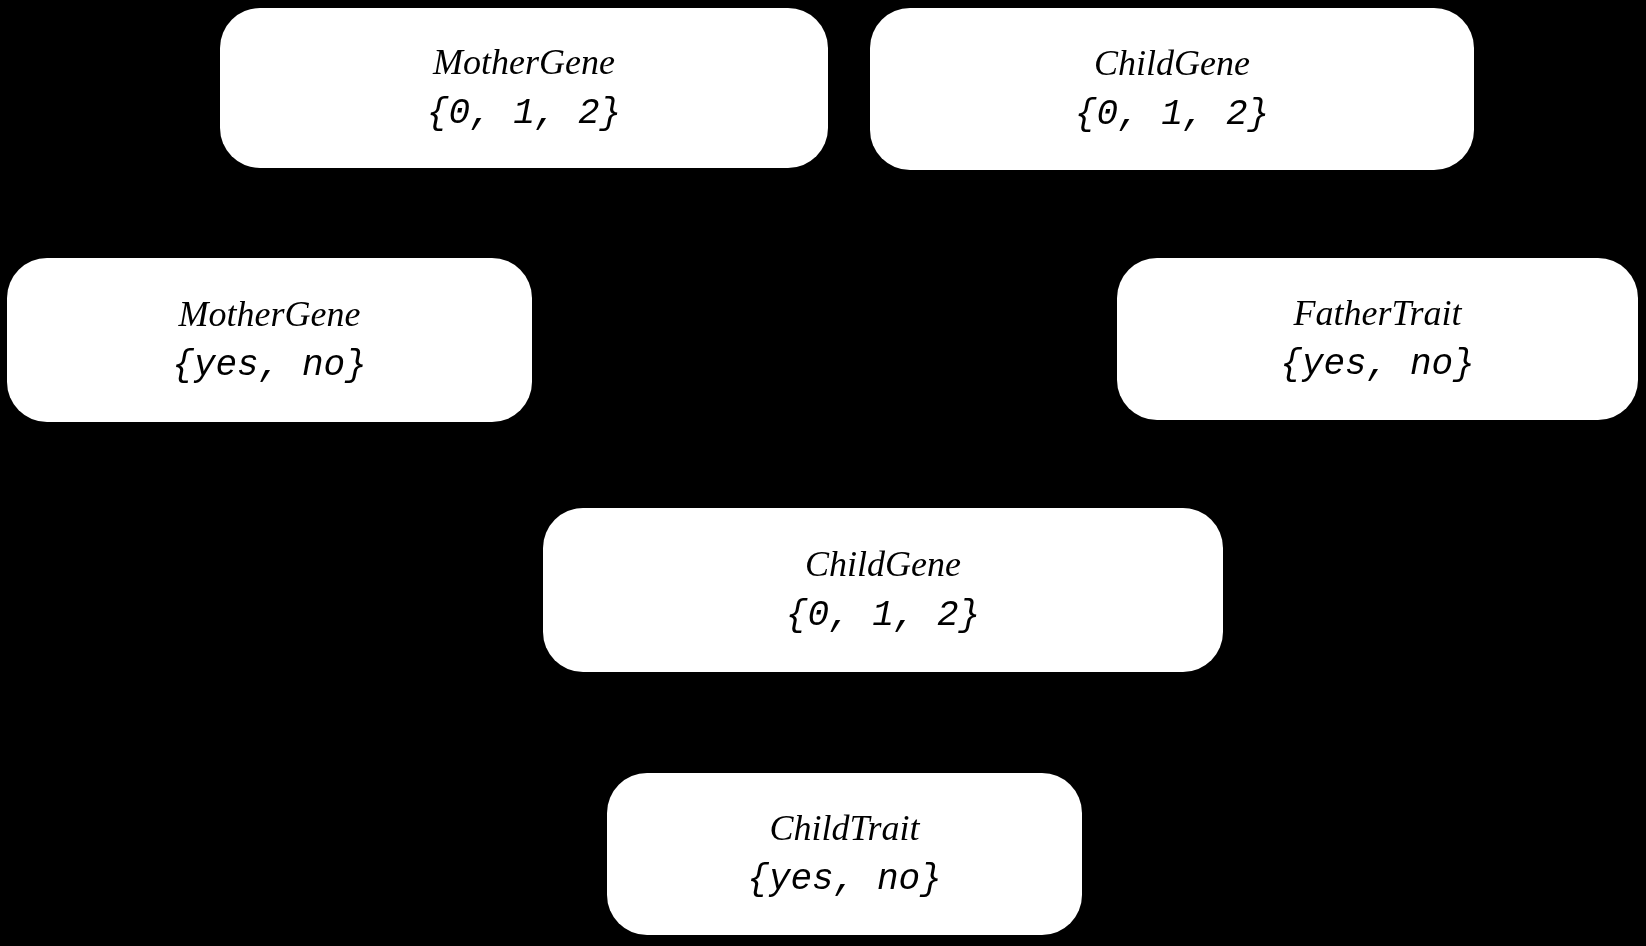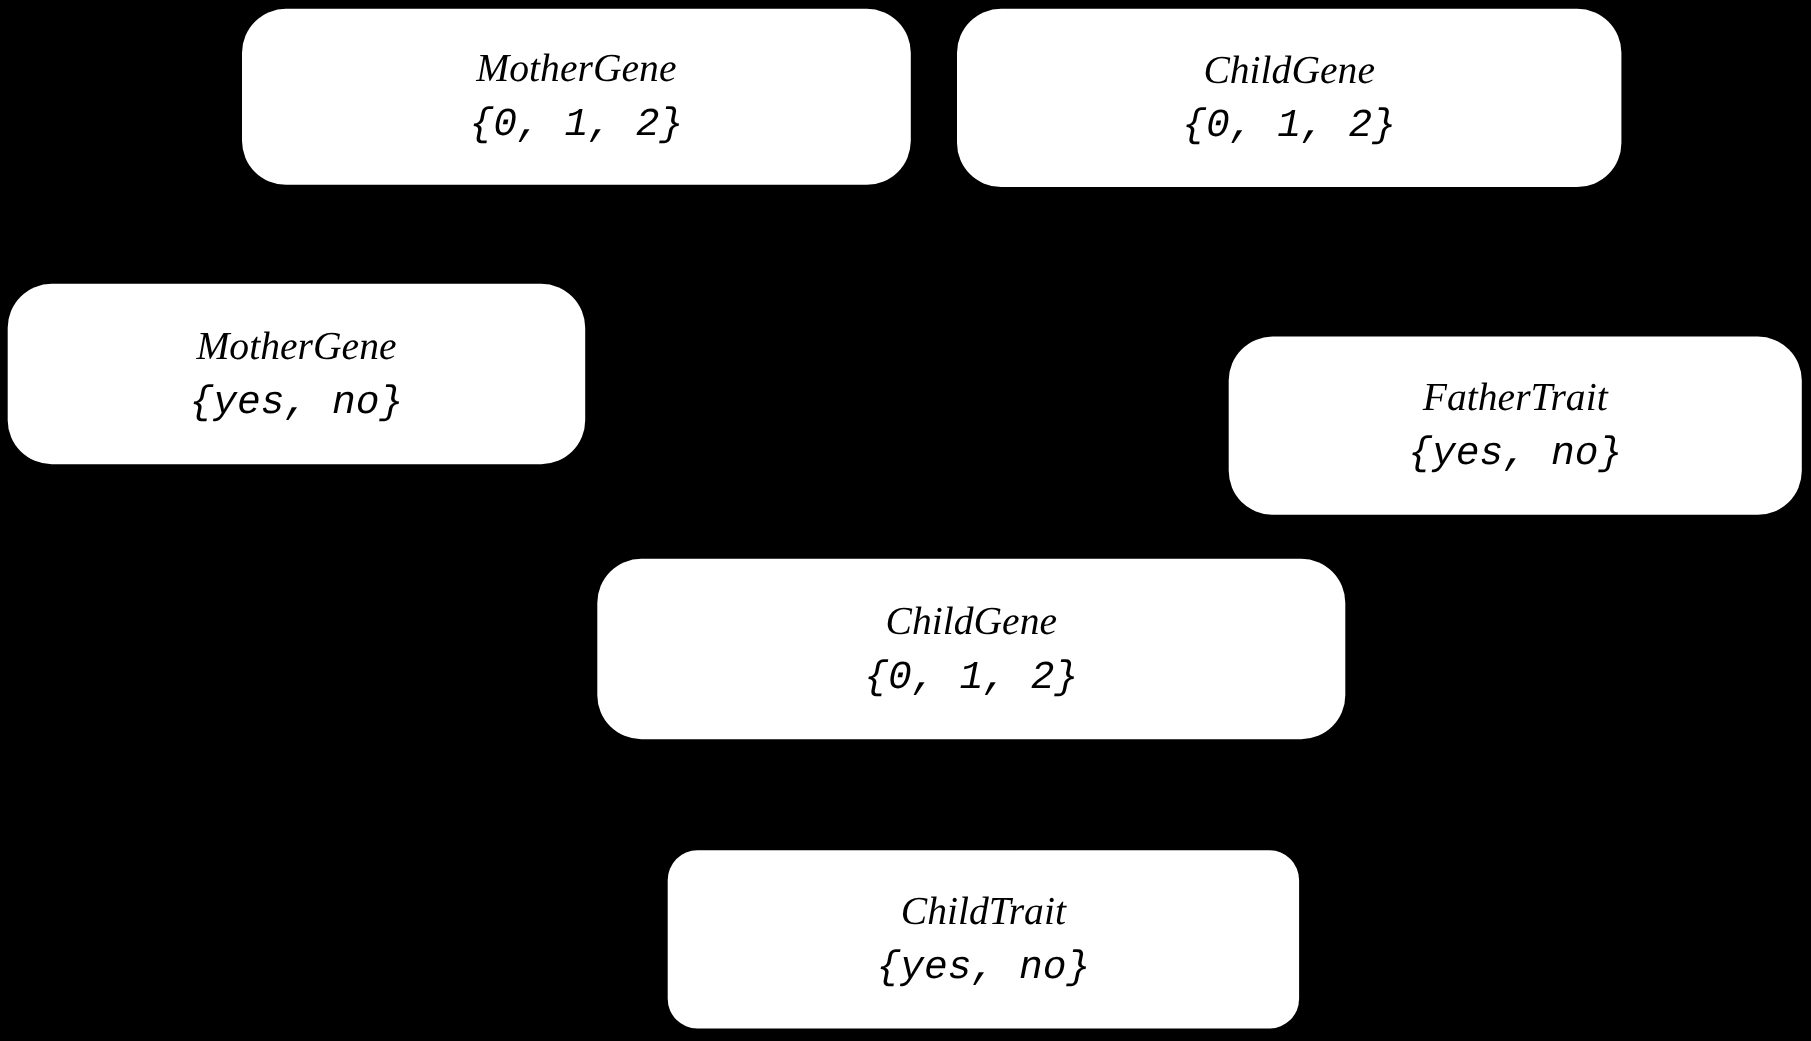--- a/index.html
+++ b/index.html
@@ -30,23 +30,23 @@
     font-size: 36px;
     line-height: 1.42;
   }
   .node .node-title { white-space: nowrap; }
   .node .node-values { white-space: nowrap; font-family: Liberation Mono, monospace; }
 
   
   .node-mother-gene  { left: 220px;  top: 8px;   width: 608px; height: 160px; }
   .node-father-gene  { left: 870px;  top: 8px;   width: 604px; height: 162px; }
   .node-mother-trait { left: 7px;    top: 258px; width: 525px; height: 164px; }
-  .node-father-trait { left: 1117px; top: 258px; width: 521px; height: 162px; margin-top: 48px; }
+  .node-father-trait { left: 1117px; top: 258px; width: 521px; height: 162px; }
   .node-child-gene   { left: 543px;  top: 508px; width: 680px; height: 164px; }
-  .node-child-trait  { left: 607px;  top: 773px; width: 574px; height: 162px; border-radius: 27px; }
+  .node-child-trait  { left: 607px;  top: 773px; width: 475px; height: 162px; }
 </style>
 </head>
 <body>
 
 <div class="canvas">
 
   <div class="node node-mother-gene">
     <div class="node-title">MotherGene</div>
     <div class="node-values">{0, 1, 2}</div>
   </div>

